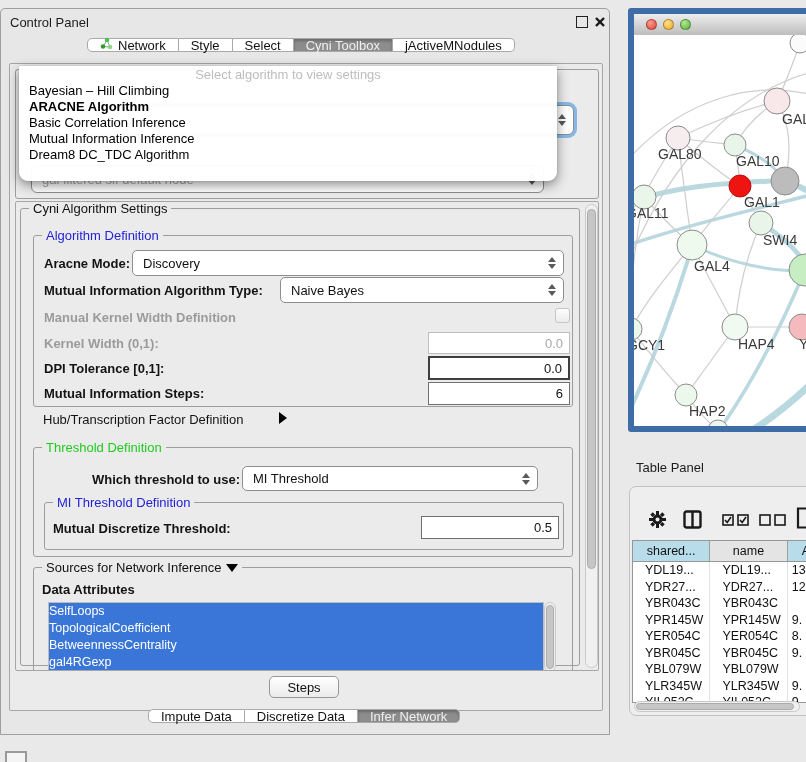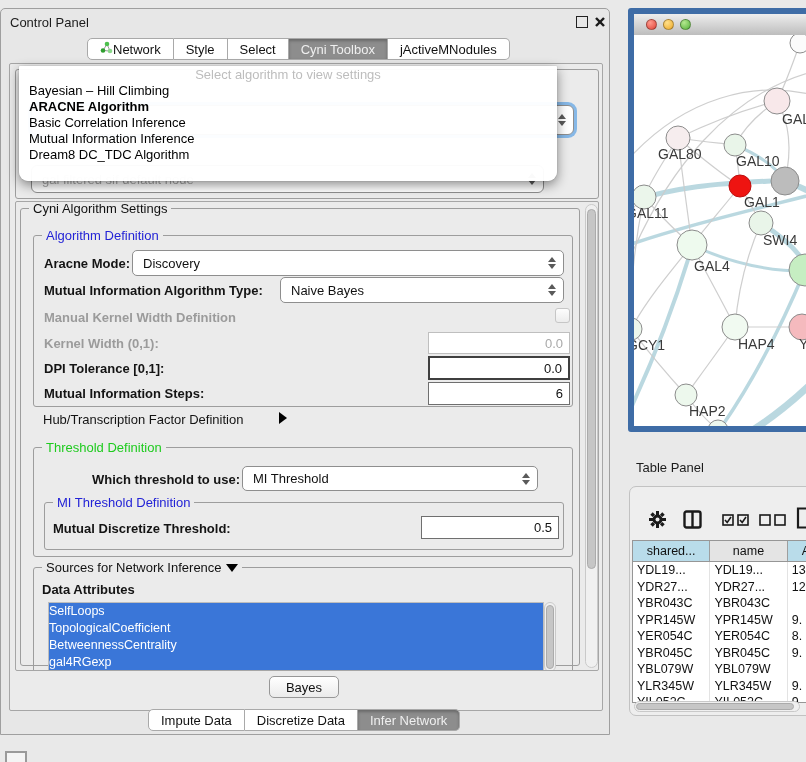--- a/index.html
+++ b/index.html
@@ -8,22 +8,22 @@
   .abs{position:absolute}
   
   .cpwin{position:absolute;left:0;top:8px;width:610px;height:727px;background:#e7e7e7;
          border:1px solid #9f9f9f;border-radius:5px 5px 0 0;box-sizing:border-box}
   .cptitle{position:absolute;left:9px;top:6px;font-size:13px;color:#1c1c1c}
   .winbtn{position:absolute;top:7px;cursor:default}
   .restore{left:575px;width:10px;height:10px;border:1.5px solid #222;background:transparent}
   .closex{left:593px;width:12px;height:12px}
   
   .tabbar{position:absolute;display:flex}
-  .tab{height:22px;padding:0 12px;background:#fff;border:1px solid #a9a9a9;border-left:none;
-       font-size:13px;color:#111;display:flex;align-items:center;box-sizing:border-box;white-space:nowrap}
+  .tab{height:14px;padding:0 12px;background:#fff;border:1px solid #a9a9a9;border-left:none;
+       font-size:13px;color:#111;display:flex;align-items:center;gap:5px;box-sizing:border-box;white-space:nowrap}
   .tab:first-child{border-left:1px solid #a9a9a9;border-radius:5px 0 0 5px}
   .tab:last-child{border-radius:0 5px 5px 0}
   .tab.sel{background:#8d8d8d;color:#efefef;box-shadow:inset 0 2px 3px rgba(0,0,0,.25)}
   
   .panel{position:absolute;border:1px solid #a6a6a6;background:#ebebeb;border-radius:2px;box-sizing:border-box}
   .groupbox{position:absolute;border:1px solid #9d9d9d;border-radius:3px;box-sizing:border-box}
   .legend{position:absolute;top:-8px;left:8px;background:#ebebeb;padding:0 4px;font-size:13px;
           white-space:nowrap;display:flex;align-items:center;gap:4px}
   .legend.blue{color:#2323d6}
   .legend.green{color:#1ecb1e}
@@ -75,21 +75,21 @@
   
   .tpanel{position:absolute;left:629px;top:486px;width:192px;height:230px;background:#eeeeee;
           border:1px solid #c2c2c2;border-radius:7px;box-sizing:border-box}
   .tptitle{position:absolute;left:636px;top:460px;font-size:13px;color:#1c1c1c}
   .grid{position:absolute;left:632px;top:540px;width:246px;border:1px solid #969696;box-sizing:border-box;background:#fff}
   .gh{display:flex;height:20px;border-bottom:1px solid #969696}
   .gh .hc{height:20px;line-height:20px;text-align:center;font-size:12.5px;border-right:1px solid #9e9e9e;
           box-sizing:border-box;overflow:hidden;white-space:nowrap}
   .rows{height:140px;overflow:hidden}
   .gr{display:flex;height:16.5px}
-  .gr .c{height:16.5px;line-height:16.5px;font-size:12.5px;padding-left:4px;box-sizing:border-box;
+  .gr .c{height:16.5px;line-height:16.5px;font-size:12.5px;padding-left:12px;box-sizing:border-box;
          overflow:hidden;white-space:nowrap}
 </style>
 </head>
 <body>
 
 <div class="cpwin">
   <div class="cptitle">Control Panel</div>
   <div class="winbtn restore"></div>
   <svg class="winbtn closex" viewBox="0 0 12 12">
     <line x1="2" y1="2" x2="10" y2="10" stroke="#1a1a1a" stroke-width="2.4"></line>
@@ -236,21 +236,21 @@
         </div>
       </div>
     </div>
 
     <div class="sbtrack" style="left:569px;top:2px;width:13px;height:464px">
       <div class="sbthumb" style="left:1px;top:4px;width:9px;height:360px"></div>
     </div>
   </div>
 
   <div class="btn" style="left:268px;top:667px;width:70px;height:22px">
-    <span>Bayes</span>
+    <span>Steps</span>
   </div>
 
   <div class="tabbar" id="bottom-tabs" style="left:147px;top:700px">
       <div class="tab">
         <span>Impute Data</span>
       </div>
       <div class="tab">
         <span>Discretize Data</span>
       </div>
       <div class="tab sel">

